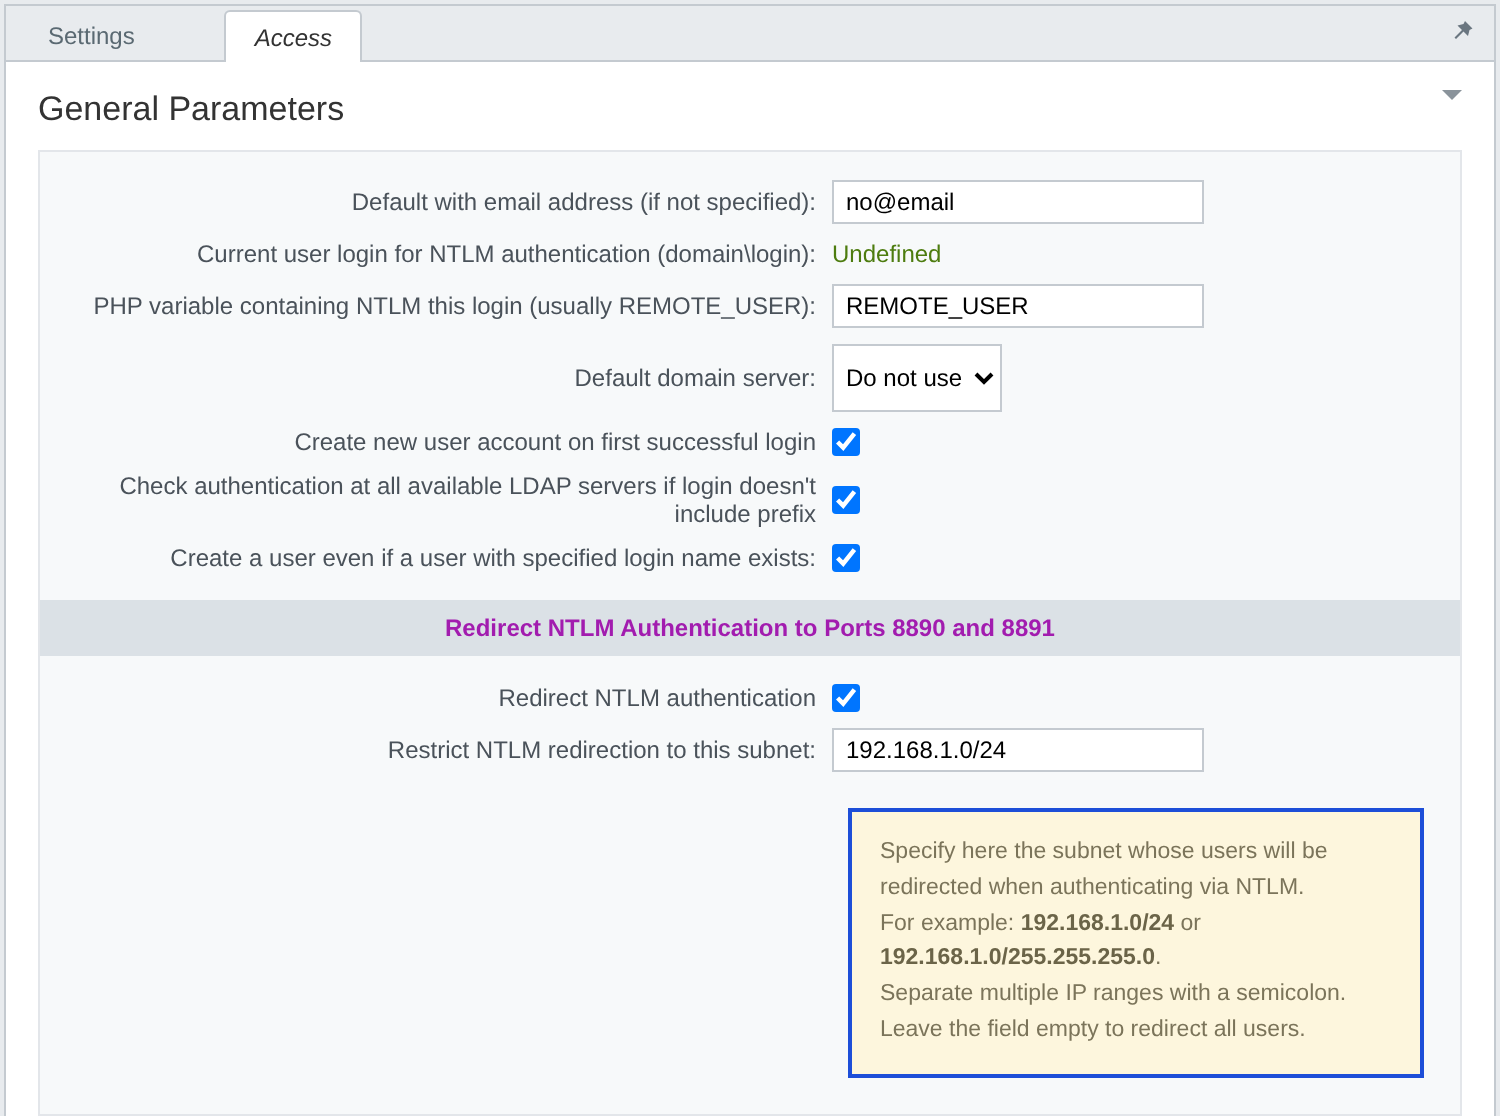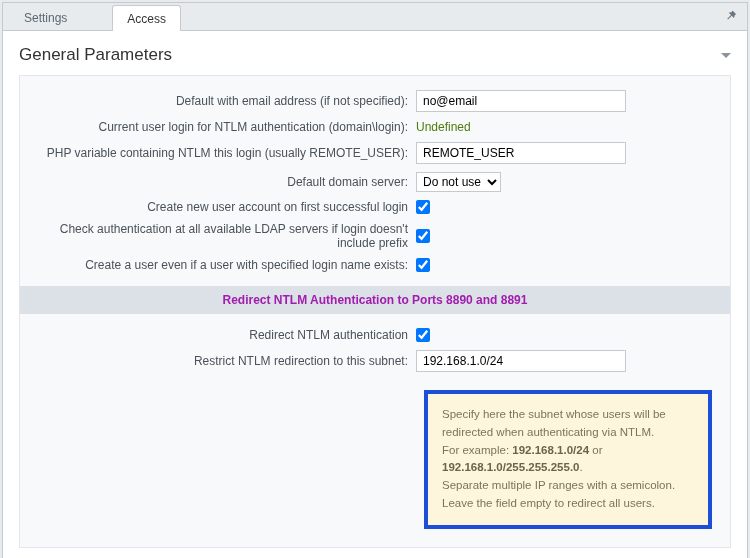--- a/index.html
+++ b/index.html
@@ -34,38 +34,39 @@
     margin-right: 2px;
     background: #e8ebee;
   }
   .tab.active {
     background: #fff;
     border-color: #c4cad0;
     border-radius: 3px 3px 0 0;
     position: relative;
     top: 1px;
     color: #333;
+    font-style: italic;
   }
   .pin {
     position: absolute;
     right: 10px;
     top: 6px;
     color: #6a7680;
     cursor: pointer;
   }
   .panel {
     background: #fff;
     padding: 10px 16px 54px 16px;
     position: relative;
     min-height: 500px;
   }
   .panel-title-row {
     display: flex;
     justify-content: space-between;
-    align-items: center;
+    align-items: flex-start;
     padding: 4px 0 10px 0;
   }
   .panel-title {
     font-size: 17px;
     color: #333;
   }
   .collapse-caret {
     width: 0; height: 0;
     border-left: 5px solid transparent;
     border-right: 5px solid transparent;
@@ -97,25 +98,25 @@
   .sup {
     color: #d04949;
     font-size: 10px;
     vertical-align: super;
   }
   input[type="text"] {
     height: 22px;
     border: 1px solid #c4cad0;
     padding: 2px 6px;
     font-size: 12px;
-    width: 210px;
+    width: 186px;
     background: #fff;
   }
   select {
-    height: 20px;
+    height: 34px;
     border: 1px solid #c4cad0;
     font-size: 12px;
     background: #fff;
     padding: 1px 2px;
   }
   input[type="checkbox"] {
     width: 14px;
     height: 14px;
     margin: 0;
   }
@@ -128,21 +129,21 @@
     color: #a21caf;
     font-weight: bold;
     text-align: center;
     padding: 7px 0;
     margin: 14px -18px 14px -18px;
     font-size: 12px;
   }
   .hintbox {
     margin: 18px 0 0 386px;
     background: #fdf6dd;
-    border: 4px solid #1d4ed8;
+    border: 2px solid #1d4ed8;
     padding: 12px 14px;
     color: #7b745a;
     font-size: 11.5px;
     line-height: 1.55;
     max-width: 310px;
   }
   .hintbox b { color: #6b6448; font-weight: bold; }
   svg.pin-ic { width: 12px; height: 12px; }
 </style>
 </head>

